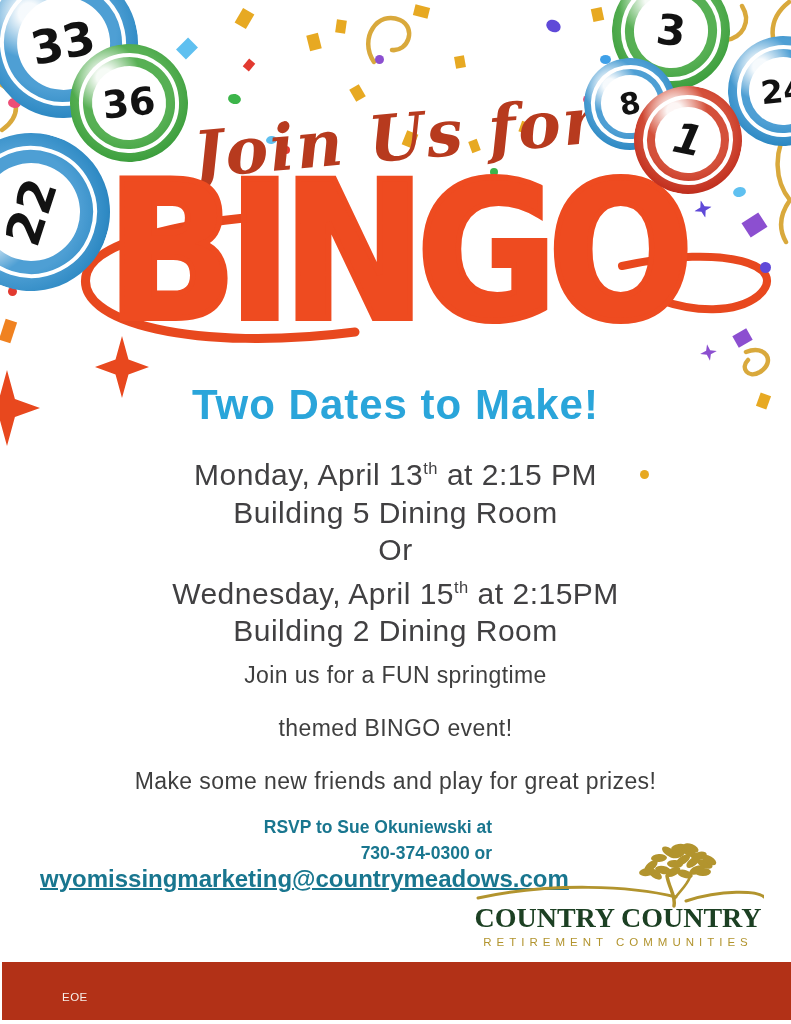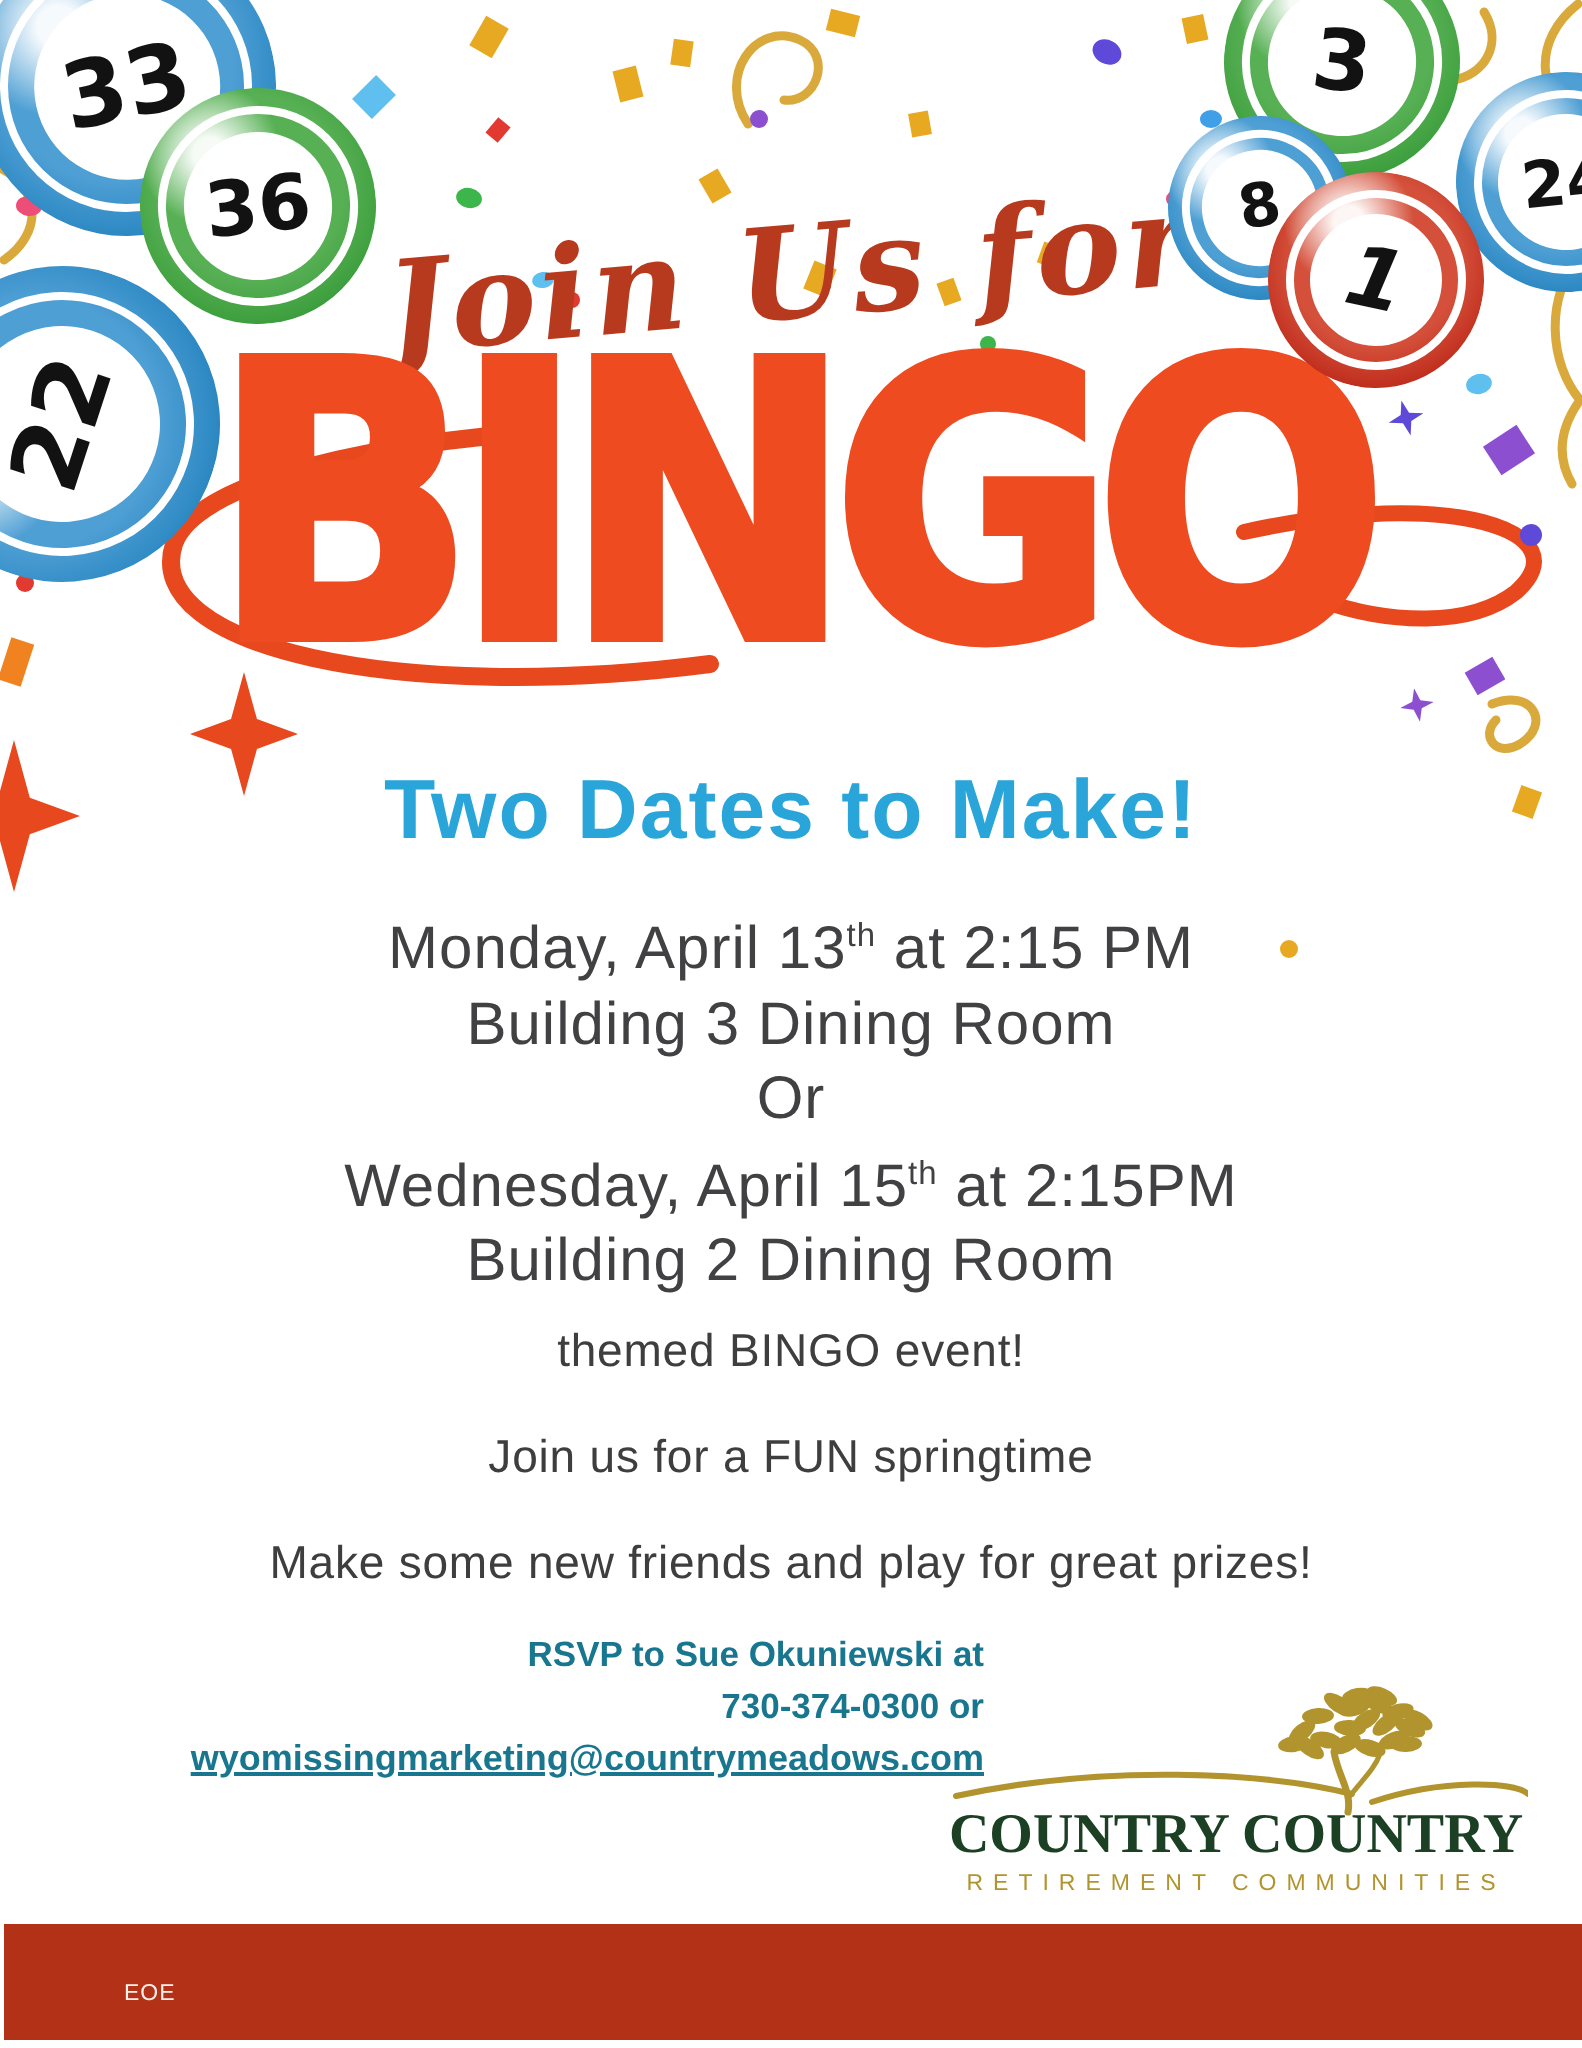--- a/index.html
+++ b/index.html
@@ -59,21 +59,21 @@
             font-size:42px;font-weight:bold;color:var(--headline_blue);letter-spacing:1px;}
   .schedule{position:absolute;left:0;right:0;top:450px;text-align:center;z-index:3;
             font-size:30px;font-weight:normal;color:var(--date_gray);line-height:37.5px;letter-spacing:.5px;}
   .schedule sup{font-size:.55em;vertical-align:super;}
   .description{position:absolute;left:0;right:0;top:662px;text-align:center;z-index:3;
                font-size:23px;font-weight:normal;color:var(--body_gray);letter-spacing:.4px;}
   .description div{height:53px;}
   .rsvp{position:absolute;left:40px;top:814px;width:452px;text-align:right;z-index:3;
         font-size:17.5px;font-weight:bold;color:var(--rsvp_teal);line-height:26px;}
   .rsvp .email{display:inline-block;color:var(--rsvp_teal);text-decoration:underline;
-               text-decoration-thickness:2px;font-size:18px;cursor:pointer;}
+               text-decoration-thickness:2px;font-size:24px;cursor:pointer;}
 
   
   .logo{position:absolute;left:468px;top:840px;width:300px;height:125px;z-index:3;}
   .logo svg{position:absolute;left:4px;top:0;}
   .logo-name{position:absolute;left:0;right:0;top:62px;text-align:center;
              font-family:"Liberation Serif",serif;font-weight:bold;font-size:28px;
              color:var(--logo_green);letter-spacing:0px;}
   .logo-tagline{position:absolute;left:0;right:0;top:96px;text-align:center;
                 font-size:11.5px;color:var(--logo_gold);letter-spacing:5px;font-weight:normal;}
 
@@ -193,29 +193,29 @@
       </div>
   </div>
 
   <div class="script-title">Join Us for</div>
   <div class="bingo-title">BINGO</div>
 
   <div class="headline">Two Dates to Make!</div>
 
   <div class="schedule">
     <div><span>Monday, April 13</span><sup>th</sup><span> at 2:15 PM</span></div>
-    <div>Building 3 Dining Room</div>
+    <div>Building 5 Dining Room</div>
     <div>Or</div>
     <div><span>Wednesday, April 15</span><sup>th</sup><span> at 2:15PM</span></div>
     <div>Building 2 Dining Room</div>
   </div>
 
   <div class="description">
+    <div>Join us for a FUN springtime</div>
     <div>themed BINGO event!</div>
-    <div>Join us for a FUN springtime</div>
     <div>Make some new friends and play for great prizes!</div>
   </div>
 
   <div class="rsvp">
     <div>RSVP to Sue Okuniewski at</div>
     <div>730-374-0300 or</div>
     <div><a class="email">wyomissingmarketing@countrymeadows.com</a></div>
   </div>
 
   <div class="logo">

